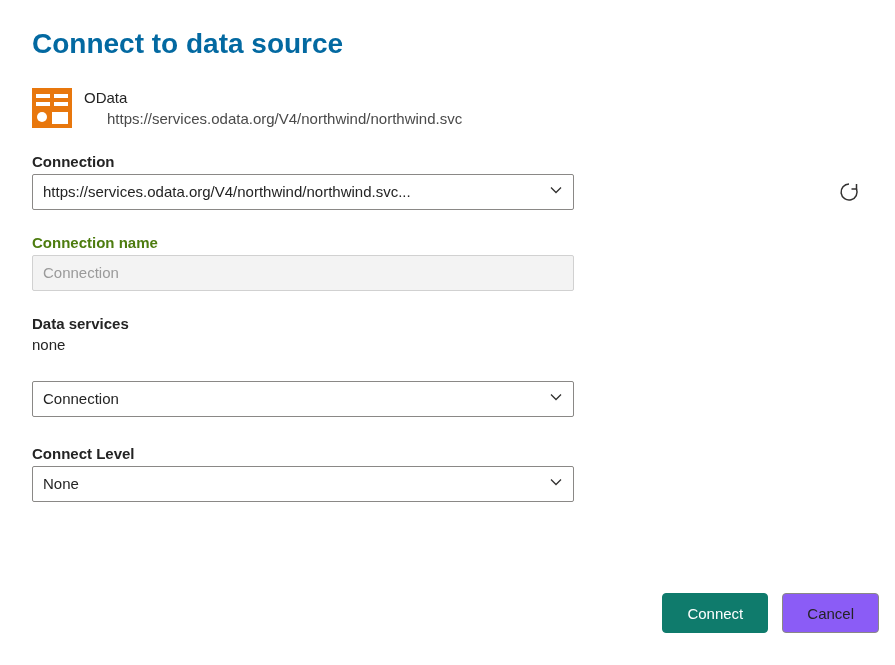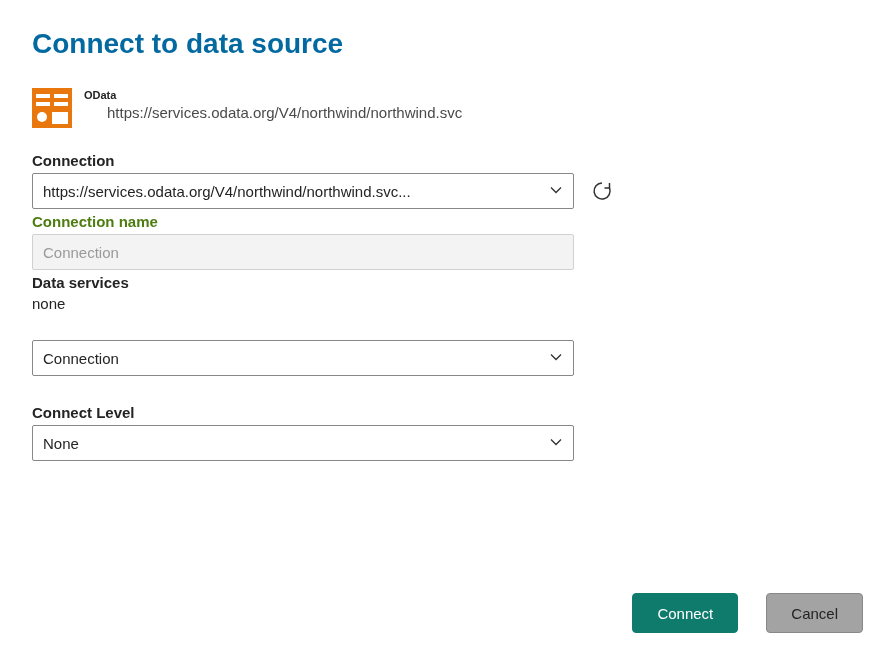--- a/index.html
+++ b/index.html
@@ -27,49 +27,50 @@
       align-items: flex-start;
       gap: 12px;
       margin-bottom: 24px;
     }
     .source-icon {
       width: 40px;
       height: 40px;
       flex-shrink: 0;
     }
     .source-title {
-      font-size: 11px;
-      font-weight: 700;
+      font-size: 15px;
+      font-weight: 400;
       color: #242424;
       line-height: 1.3;
     }
     .source-url {
       font-size: 15px;
       color: #4a4a4a;
       line-height: 1.4;
       margin-left: 23px;
     }
     .field-group {
-      margin-bottom: 4px;
+      margin-bottom: 24px;
     }
     .field-label {
       font-size: 15px;
       font-weight: 600;
       color: #242424;
       margin-bottom: 4px;
       display: block;
     }
     .field-label.disabled {
       color: #4d7c0f;
       font-weight: 700;
     }
     .select-row {
       display: flex;
       align-items: center;
       gap: 14px;
+      justify-content: space-between;
     }
     .select-box {
       width: 542px;
       height: 36px;
       border: 1px solid #8a8886;
       border-radius: 2px;
       background: #ffffff;
       display: flex;
       align-items: center;
       justify-content: space-between;
@@ -110,42 +111,42 @@
       height: 28px;
       display: flex;
       align-items: center;
       justify-content: center;
       cursor: pointer;
       background: transparent;
       border: none;
     }
     .button-row {
       position: absolute;
-      right: 32px;
+      right: 16px;
       bottom: 32px;
       display: flex;
-      gap: 28px;
+      gap: 14px;
     }
     .btn {
       height: 40px;
       padding: 0 24px;
       font-size: 15px;
       border-radius: 4px;
       cursor: pointer;
       font-family: inherit;
       border: 1px solid;
     }
     .btn-primary {
       background: #0f7b6c;
       border-color: #0f7b6c;
       color: #ffffff;
       font-weight: 400;
     }
     .btn-secondary {
-      background: #a3a3a3;
+      background: #8b5cf6;
       border-color: #8a8886;
       color: #242424;
     }
   </style>
 </head>
 <body>
 
 <h1 class="page-title">Connect to data source</h1>
 
 <div class="source-header">

